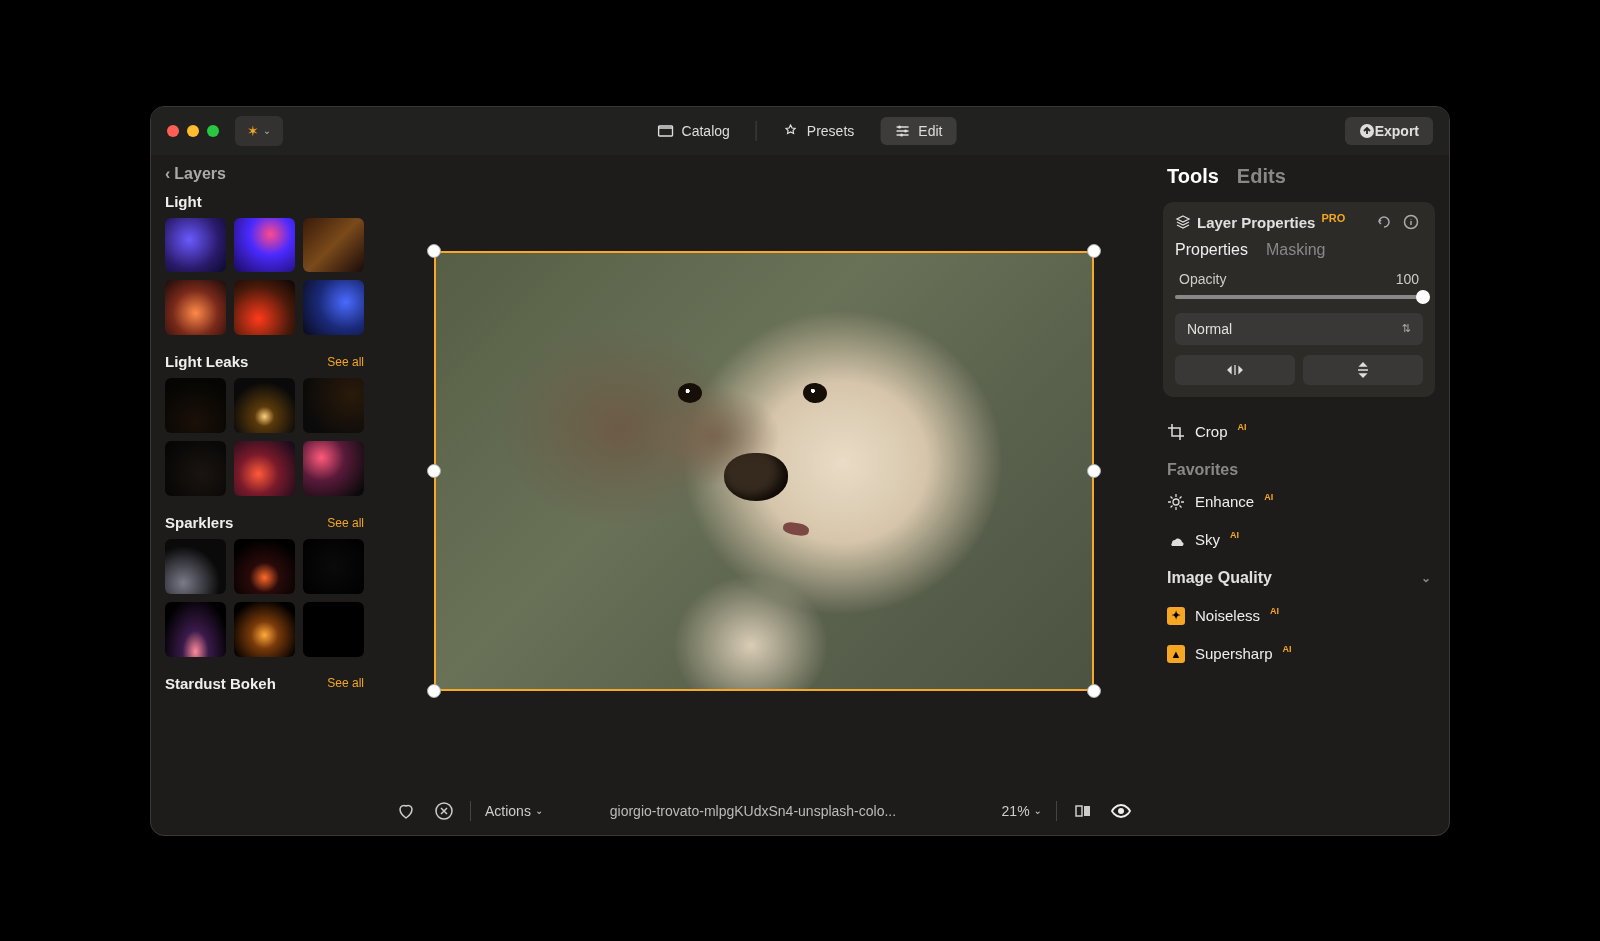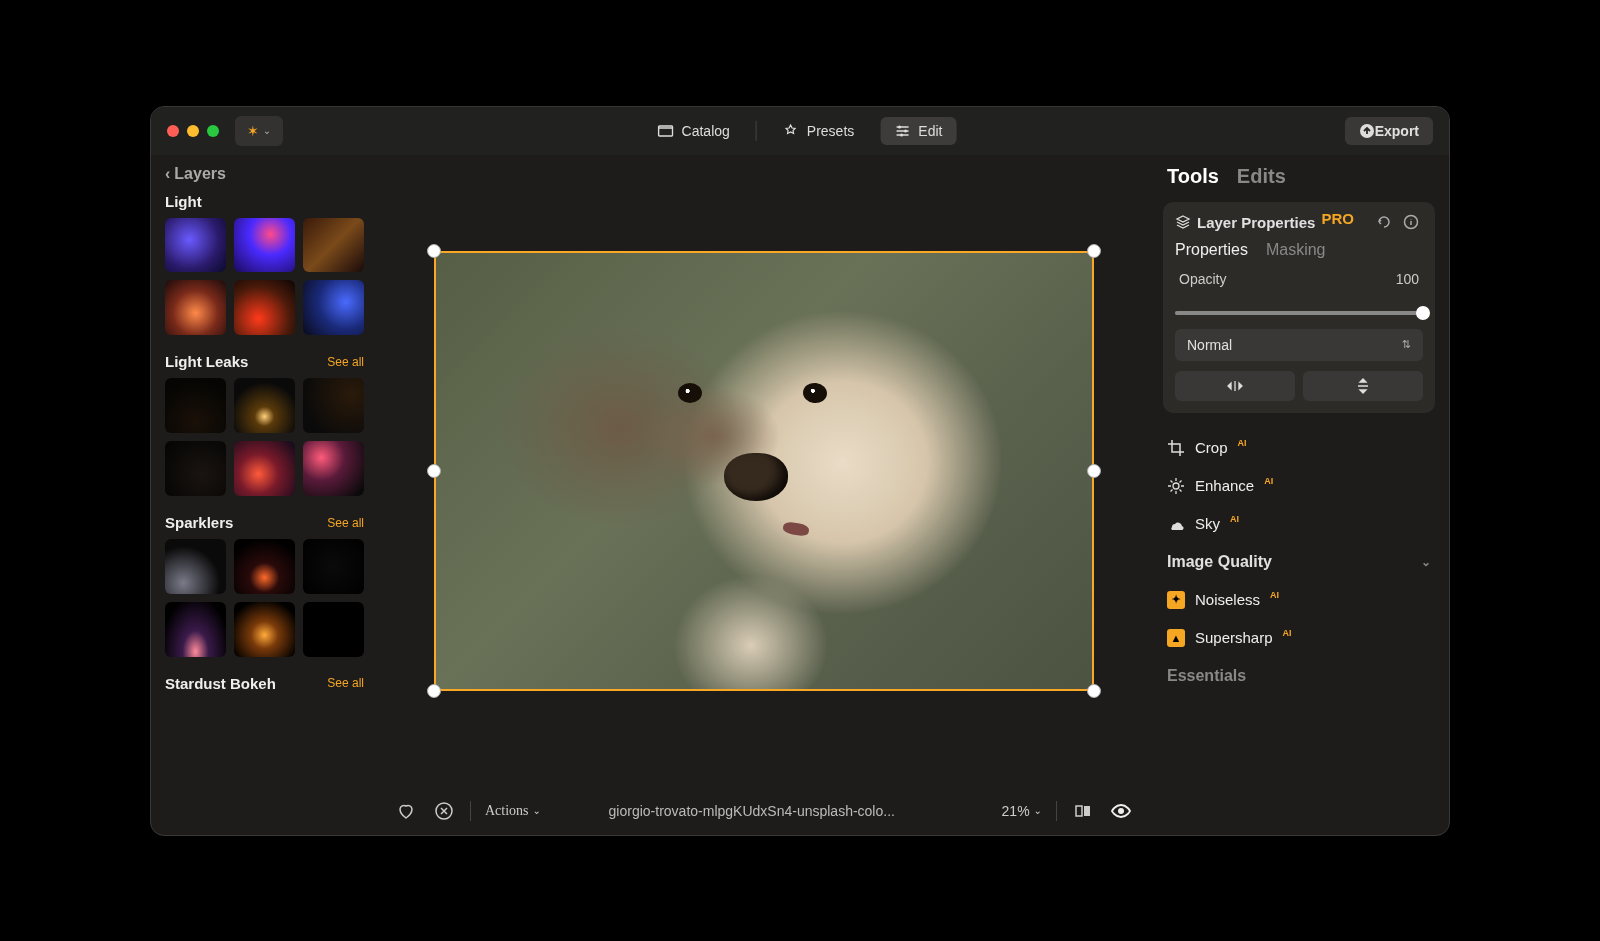--- a/index.html
+++ b/index.html
@@ -223,21 +223,21 @@
 }
 .bb-icon {
   width: 24px;
   height: 24px;
   display: flex;
   align-items: center;
   justify-content: center;
   color: #ccc;
   cursor: pointer;
 }
-.actions-dd { display: flex; align-items: center; gap: 4px; cursor: pointer; font-family: Liberation Serif, serif; }
+.actions-dd { display: flex; align-items: center; gap: 4px; cursor: pointer; }
 .filename {
   flex: 1;
   text-align: center;
   color: #bbb;
   white-space: nowrap;
   overflow: hidden;
   text-overflow: ellipsis;
   max-width: 340px;
   margin: 12px auto;
 }
@@ -266,36 +266,36 @@
   padding: 12px;
   margin-bottom: 16px;
 }
 .lp-header {
   display: flex;
   align-items: center;
   gap: 8px;
   margin-bottom: 10px;
 }
 .lp-title { font-size: 15px; font-weight: 600; flex: 1; display:flex; align-items:center; gap:6px; }
-.pro-badge { font-size: 15px; color: #f5a623; font-weight: 700; position:relative; top:-4px; }
+.pro-badge { font-size: 11px; color: #f5a623; font-weight: 700; position:relative; top:-4px; }
 .lp-icon { color: #aaa; cursor: pointer; width:20px; text-align:center;}
 .lp-subtabs {
   display: flex;
   gap: 18px;
   margin-bottom: 12px;
   font-size: 16px;
 }
 .lp-subtab { color: #888; cursor: pointer; }
 .lp-subtab.active { color: #eee; }
 .opacity-row {
   display: flex;
   justify-content: space-between;
   font-size: 14px;
   color: #ccc;
-  margin-bottom: 24px;
+  margin-bottom: 8px;
   padding: 0 4px;
 }
 .slider {
   width: 100%;
   height: 4px;
   background: #555;
   border-radius: 2px;
   position: relative;
   margin-bottom: 14px;
 }
@@ -583,20 +583,21 @@
       <div class="tool-item">
         <div class="tool-icon">
           <svg width="18" height="18" viewBox="0 0 18 18">
               <path d="M5 1v12h12M1 5h12v12" stroke="#ddd" stroke-width="1.5" fill="none"></path>
             </svg>
         </div>
         <span>Crop</span>
         <span class="ai-badge">AI</span>
       </div>
 
+      <div class="group-title">Favorites</div>
 
       <div class="tool-item">
         <div class="tool-icon">
           <svg width="18" height="18" viewBox="0 0 18 18">
               <circle cx="9" cy="9" r="3" fill="none" stroke="#ddd" stroke-width="1.3"></circle>
               <path d="M9 1v3M9 14v3M1 9h3M14 9h3M3.5 3.5l2 2M12.5 12.5l2 2M14.5 3.5l-2 2M5.5 12.5l-2 2" stroke="#ddd" stroke-width="1.3"></path>
             </svg>
         </div>
         <span>Enhance</span>
         <span class="ai-badge">AI</span>
@@ -622,17 +623,16 @@
         <span>Noiseless</span>
         <span class="ai-badge">AI</span>
       </div>
 
       <div class="tool-item">
         <div class="tool-icon highlight">▲</div>
         <span>Supersharp</span>
         <span class="ai-badge">AI</span>
       </div>
 
-      <div class="group-title">Essentials</div>
     </div>
 
   </div>
 </div>
 
 </body></html>

